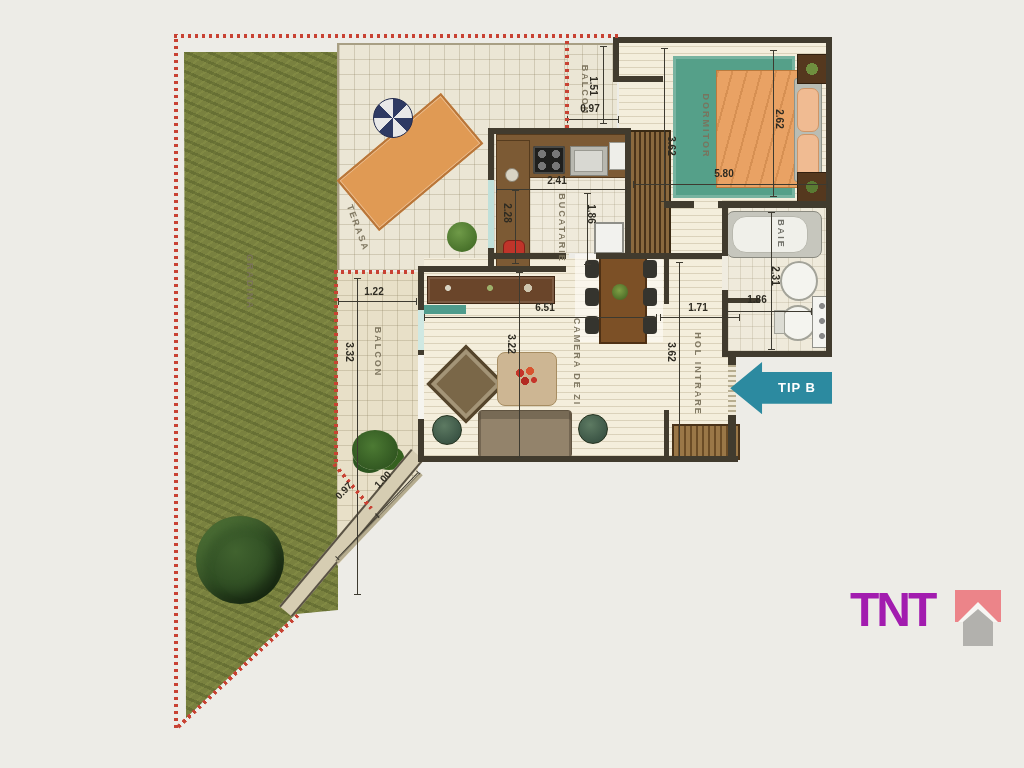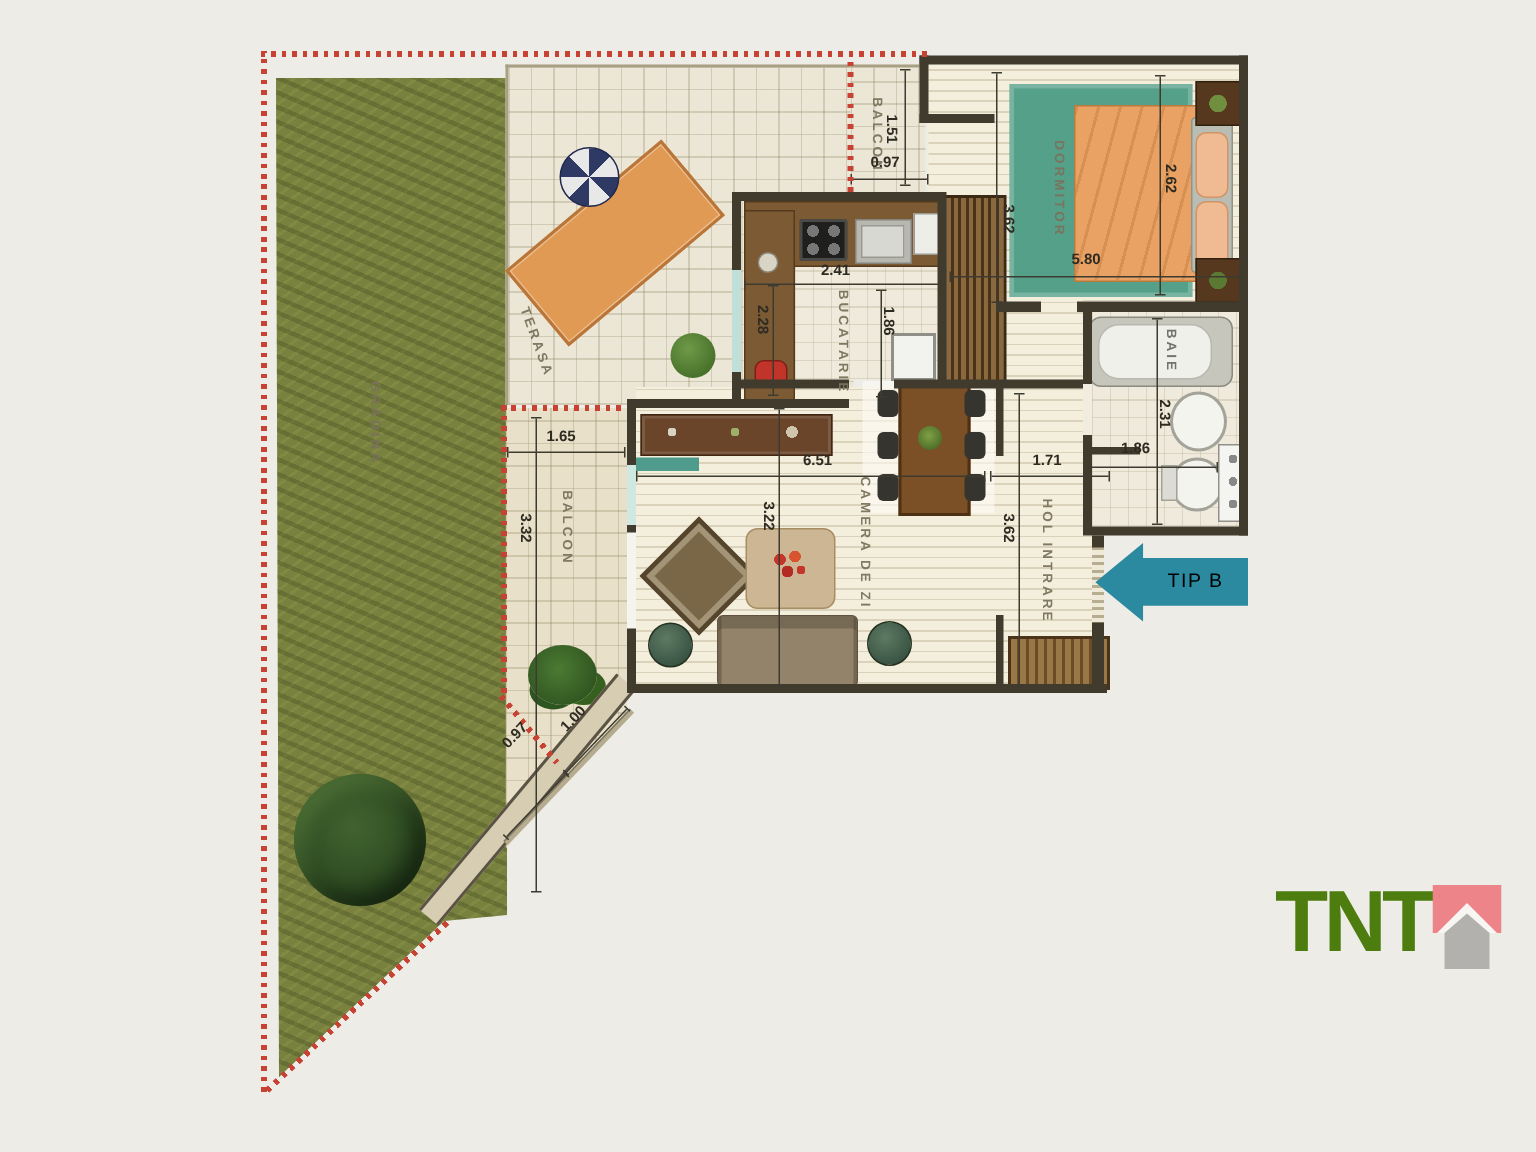--- a/index.html
+++ b/index.html
@@ -54,24 +54,24 @@
     white-space:nowrap;z-index:35;transform:translate(-50%,-50%) rotate(90deg);}
   .rlabel.diag{transform:translate(-50%,-50%) rotate(70deg);}
 
   .furn{position:absolute;z-index:10;}
   .roundtbl{border-radius:50%;background:radial-gradient(circle at 40% 35%,#5d7a62,#2e463a);border:1px solid #24321f;}
   .chair{position:absolute;width:14px;height:18px;background:#35342e;border-radius:4px;z-index:10;}
 
   .arrow{position:absolute;left:726px;top:358px;width:106px;height:58px;z-index:50;background:#2c8aa0;
     clip-path:polygon(4% 52%,34% 7%,34% 24%,100% 24%,100% 79%,34% 79%,34% 97%);}
   .arrow span{position:absolute;left:36%;width:62%;top:50%;transform:translateY(-50%);
-    text-align:center;color:#000000;font-weight:normal;font-size:13px;letter-spacing:1px;}
-
-  .logo-tnt{position:absolute;left:850px;top:586px;font-size:58px;font-weight:bold;letter-spacing:-3px;
-    color:#4d7c0f;z-index:50;line-height:1;}
+    text-align:center;color:#ffffff;font-weight:bold;font-size:13px;letter-spacing:1px;}
+
+  .logo-tnt{position:absolute;left:850px;top:586px;font-size:48px;font-weight:bold;letter-spacing:-3px;
+    color:#a21caf;z-index:50;line-height:1;}
   .logo-sub{position:absolute;left:853px;top:646px;font-size:20px;letter-spacing:3px;color:#b6b5b1;z-index:50;}
 </style>
 </head>
 <body>
 
 <div class="stage">
 
   <div class="abs garden" style="left:184px;top:52px;width:154px;height:666px;
               clip-path:polygon(0 0,100% 0,100% 558px,112px 562px,2px 666px);"></div>
 
@@ -237,21 +237,21 @@
   <div class="dim" style="left:724px;top:174px;">5.80</div>
   <div class="dim" style="left:557px;top:181px;">2.41</div>
   <div class="dim r90" style="left:507px;top:213px;">2.28</div>
   <div class="dim r90" style="left:591px;top:214px;">1.86</div>
   <div class="dim" style="left:545px;top:308px;">6.51</div>
   <div class="dim" style="left:698px;top:308px;">1.71</div>
   <div class="dim r90" style="left:511px;top:344px;">3.22</div>
   <div class="dim r90" style="left:671px;top:352px;">3.62</div>
   <div class="dim r90" style="left:775px;top:276px;">2.31</div>
   <div class="dim" style="left:757px;top:300px;">1.86</div>
-  <div class="dim" style="left:374px;top:292px;">1.65</div>
+  <div class="dim" style="left:374px;top:292px;">1.22</div>
   <div class="dim r90" style="left:349px;top:352px;">3.32</div>
   <div class="dim rdg" style="left:344px;top:491px;">0.97</div>
   <div class="dim rdg" style="left:383px;top:480px;">1.00</div>
 
   <div class="rlabel" style="left:250px;top:282px;">GRADINA</div>
   <div class="rlabel diag" style="left:358px;top:228px;">TERASA</div>
   <div class="rlabel" style="left:585px;top:90px;">BALCON</div>
   <div class="rlabel" style="left:378px;top:352px;">BALCON</div>
   <div class="rlabel" style="left:562px;top:228px;">BUCATARIE</div>
   <div class="rlabel" style="left:577px;top:362px;">CAMERA DE ZI</div>

